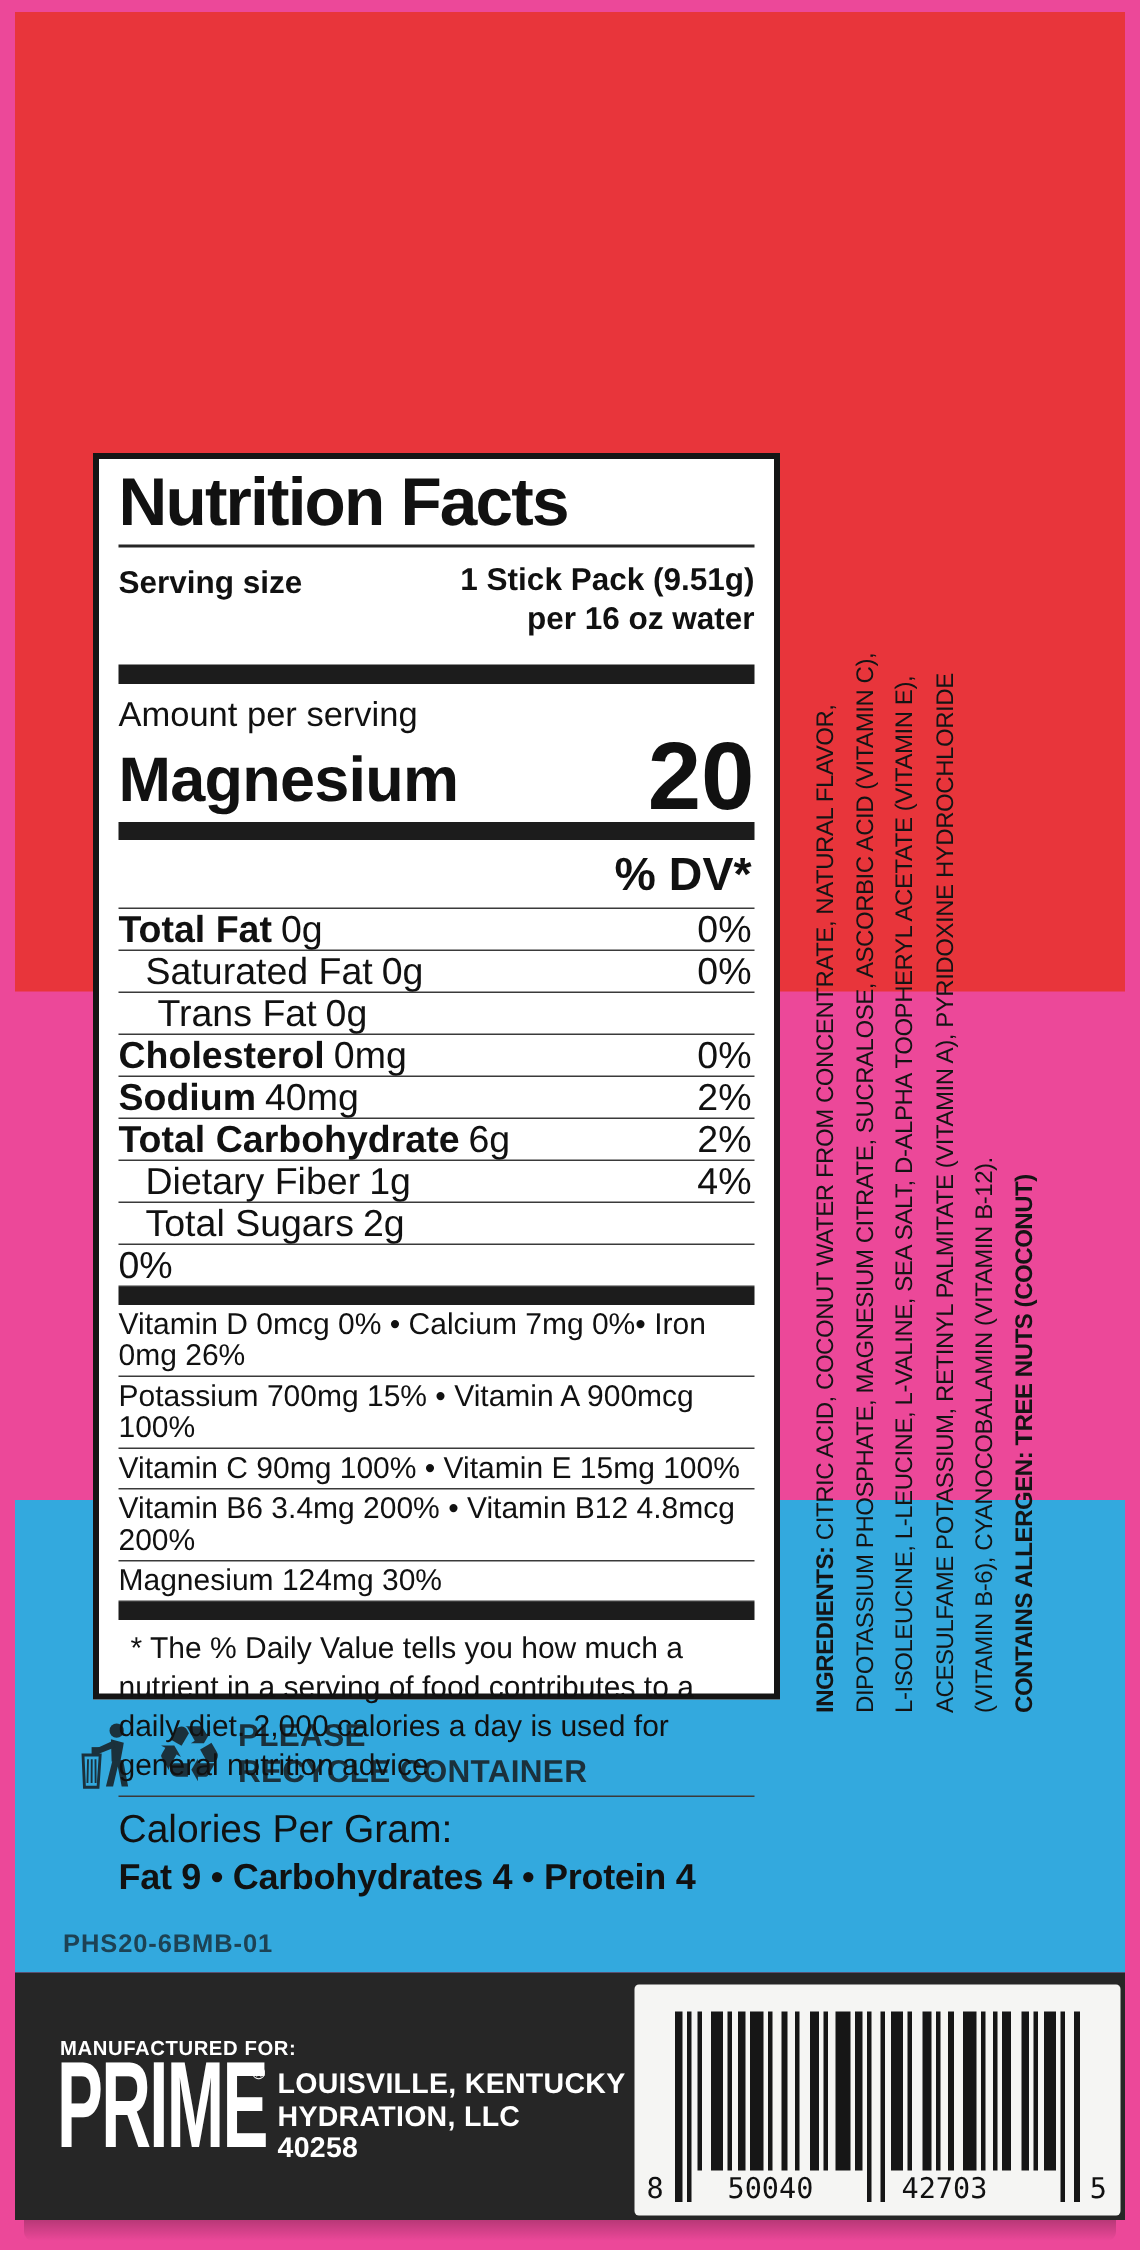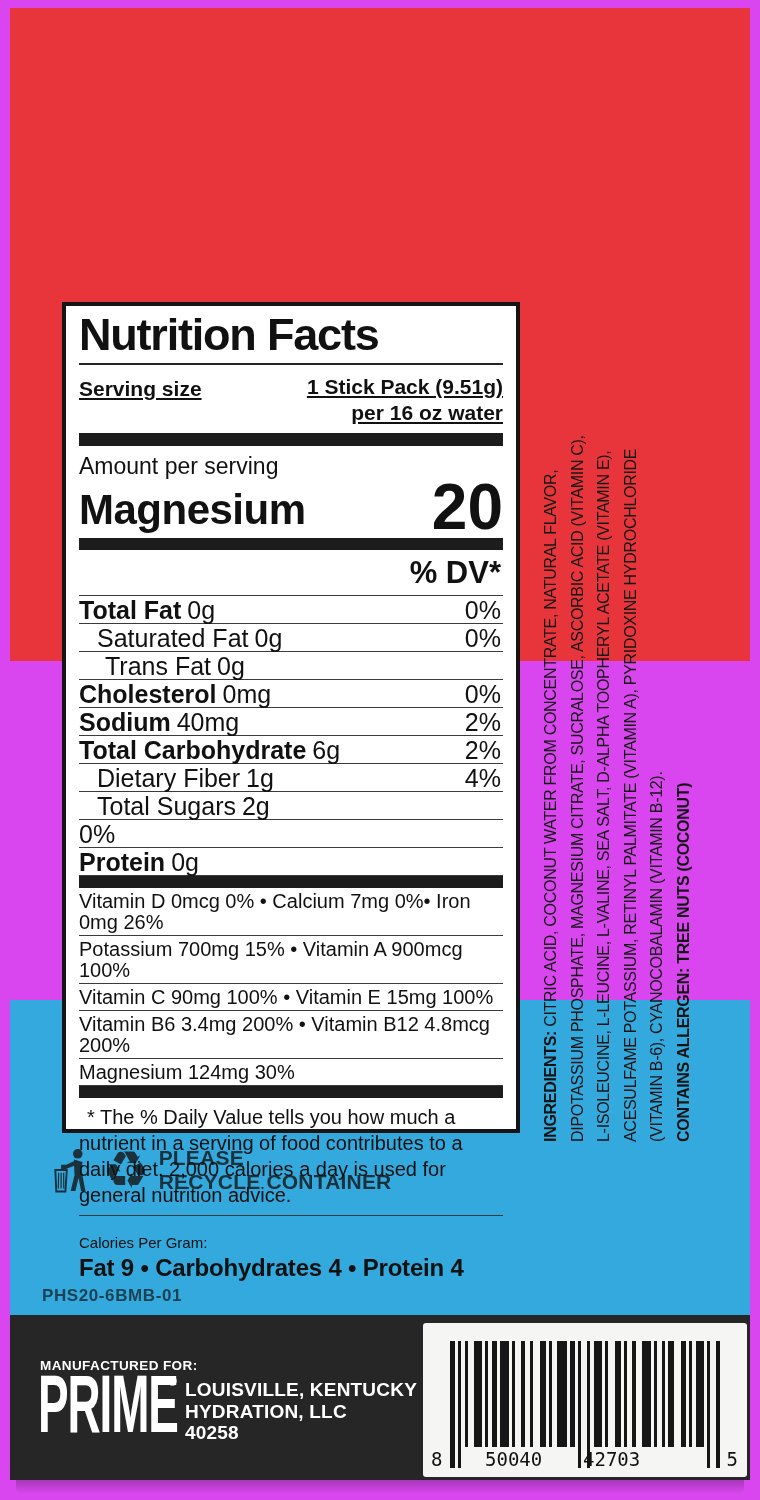--- a/index.html
+++ b/index.html
@@ -1,33 +1,33 @@
 <!DOCTYPE html>
 <html style="--red: #e8353b; --blue: #33a9de; --footer_black: #262626; --code_text: #1d4254; --recycle_text: #1b313c;"><head>
 <meta charset="utf-8">
 <style>
   html,body{margin:0;padding:0;}
   body{width:760px;height:1500px;background:#ffffff;font-family:"Liberation Sans",sans-serif;-webkit-font-smoothing:antialiased;}
-  .stage{position:relative;width:760px;height:1500px;background:#d946ef;overflow:hidden;}
+  .stage{position:relative;width:760px;height:1500px;background:#ec4899;overflow:hidden;}
 
   
   .band{position:absolute;left:10px;width:740px;}
   .band-red{top:8px;height:653px;background:var(--red,#e8353b);}
   .band-blue{top:1000px;height:315px;background:var(--blue,#33a9de);}
   .band-black{top:1315px;height:165px;background:var(--footer_black,#262626);}
   .band-shadow{position:absolute;left:16px;top:1480px;width:728px;height:14px;
     background:linear-gradient(to bottom,rgba(0,0,0,.22),rgba(0,0,0,0));border-radius:0 0 6px 6px;}
 
   
   .panel{position:absolute;left:62px;top:302px;width:458px;height:831px;box-sizing:border-box;
     background:#fff;border:4px solid #151515;z-index:3;padding:2px 13px 0 13px;color:#111;}
   .nf-title{font-size:45px;font-weight:700;letter-spacing:-1.2px;line-height:50px;margin-top:2px;}
   .hairline{border-top:2px solid #262626;margin:3px 0;}
   .thinline{border-top:1.5px solid #3a3a3a;}
-  .serving-row{display:flex;justify-content:space-between;align-items:flex-start;padding:6px 0 7px 0;text-decoration:underline;}
+  .serving-row{display:flex;justify-content:space-between;align-items:flex-start;padding:6px 0 17px 0;}
   .serving-label{font-size:21px;font-weight:700;padding-top:3px;}
   .serving-value{font-size:21px;font-weight:700;text-align:right;line-height:26px;}
   .bar{background:#1c1c1c;height:13px;}
   .bar-mid{background:#1c1c1c;height:12px;}
   .amount-label{font-size:23px;margin-top:7px;}
   .calories-row{display:flex;justify-content:space-between;align-items:flex-end;height:52px;margin-bottom:6px;}
   .calories-label{font-size:42px;font-weight:700;letter-spacing:-0.5px;line-height:44px;}
   .calories-value{font-size:64px;font-weight:700;line-height:50px;}
   .dv-header{text-align:right;font-size:31px;font-weight:700;padding:5px 2px 4px 0;}
   .nrow{display:flex;justify-content:space-between;align-items:center;font-size:25px;line-height:22px;
@@ -37,21 +37,21 @@
   .nrow .nm{font-weight:400;}
   .nrow.b .nm{font-weight:700;}
   .nrow .amt{margin-left:6px;}
   .nrow.i1 .left{padding-left:18px;}
   .nrow.i1b .left{padding-left:26px;}
   .nrow.i2 .left{padding-left:42px;}
   .nrow .pct{padding-right:2px;}
   .mrow{font-size:20px;line-height:21px;padding:2.5px 0;border-bottom:1.5px solid #3a3a3a;}
   .mrow:last-of-type{border-bottom:none;}
   .footnote{font-size:20px;line-height:26px;padding:6px 0 7px 0;text-indent:8px;}
-  .cpg-label{font-size:15px;margin-top:18px;}
+  .cpg-label{font-size:26px;margin-top:6px;}
   .cpg-value{font-size:24px;font-weight:700;margin-top:3px;letter-spacing:-0.2px;}
 
   
   .ing-wrap{position:absolute;left:538px;top:402px;width:159px;height:740px;z-index:2;}
   .ing-rot{width:740px;height:159px;transform:translateY(740px) rotate(-90deg);transform-origin:top left;}
   .ing-line{font-size:16px;line-height:26.5px;letter-spacing:-0.3px;white-space:nowrap;color:#141414;}
   .ing-b{font-weight:700;}
 
   
   .recycle{position:absolute;left:52px;top:1146px;display:flex;align-items:center;gap:9px;z-index:2;color:var(--recycle_text,#1b313c);}
@@ -69,21 +69,21 @@
     letter-spacing:-2px;transform:scaleX(0.56);transform-origin:left top;z-index:2;}
   .brand-mark{position:absolute;left:168px;top:1375px;color:#fff;font-size:12px;z-index:2;}
   .address{position:absolute;left:185px;top:1379px;color:#fff;font-size:19px;font-weight:700;line-height:21.5px;letter-spacing:0.2px;z-index:2;}
   .barcode-box{position:absolute;left:423px;top:1323px;width:324px;height:154px;background:#f5f5f3;border-radius:3px;z-index:2;}
   .bars{position:absolute;left:27px;top:18px;width:270px;height:106px;display:flex;align-items:flex-start;overflow:visible;}
   .bar-el{background:#161616;height:106px;flex:none;}
   .bar-el.tall{height:127px;}
   .bc-num{position:absolute;bottom:7px;font-family:"DejaVu Sans Mono",monospace;font-size:19px;color:#111;}
   .bc-lead{left:8px;}
   .bc-g1{left:62px;}
-  .bc-g2{left:160px;}
+  .bc-g2{left:178px;}
   .bc-check{right:9px;}
 </style>
 </head>
 <body>
 
 <div class="stage">
 
   <div class="band band-red"></div>
   <div class="band band-blue"></div>
   <div class="band band-black"></div>
@@ -136,24 +136,20 @@
     <div class="nrow i1">
       <span class="left"><span class="nm">Dietary Fiber</span><span class="amt">1g</span></span>
       <span class="pct">4%</span>
     </div>
     <div class="nrow i1">
       <span class="left"><span class="nm">Total Sugars</span><span class="amt">2g</span></span>
       <span class="pct"></span>
     </div>
     <div class="nrow i2">
       <span class="pct">0%</span>
-    </div>
-    <div class="nrow b">
-      <span class="left"><span class="nm">Protein</span><span class="amt">0g</span></span>
-      <span class="pct"></span>
     </div>
 
     <div class="bar-mid"></div>
     <div class="mrow">Vitamin D 0mcg 0% • Calcium 7mg 0%• Iron 0mg 26%</div>
     <div class="mrow">Potassium 700mg 15% • Vitamin A 900mcg 100%</div>
     <div class="mrow">Vitamin C 90mg 100% • Vitamin E 15mg 100%</div>
     <div class="mrow">Vitamin B6 3.4mg 200% • Vitamin B12 4.8mcg 200%</div>
     <div class="mrow">Magnesium 124mg 30%</div>
     <div class="bar-mid"></div>
 

